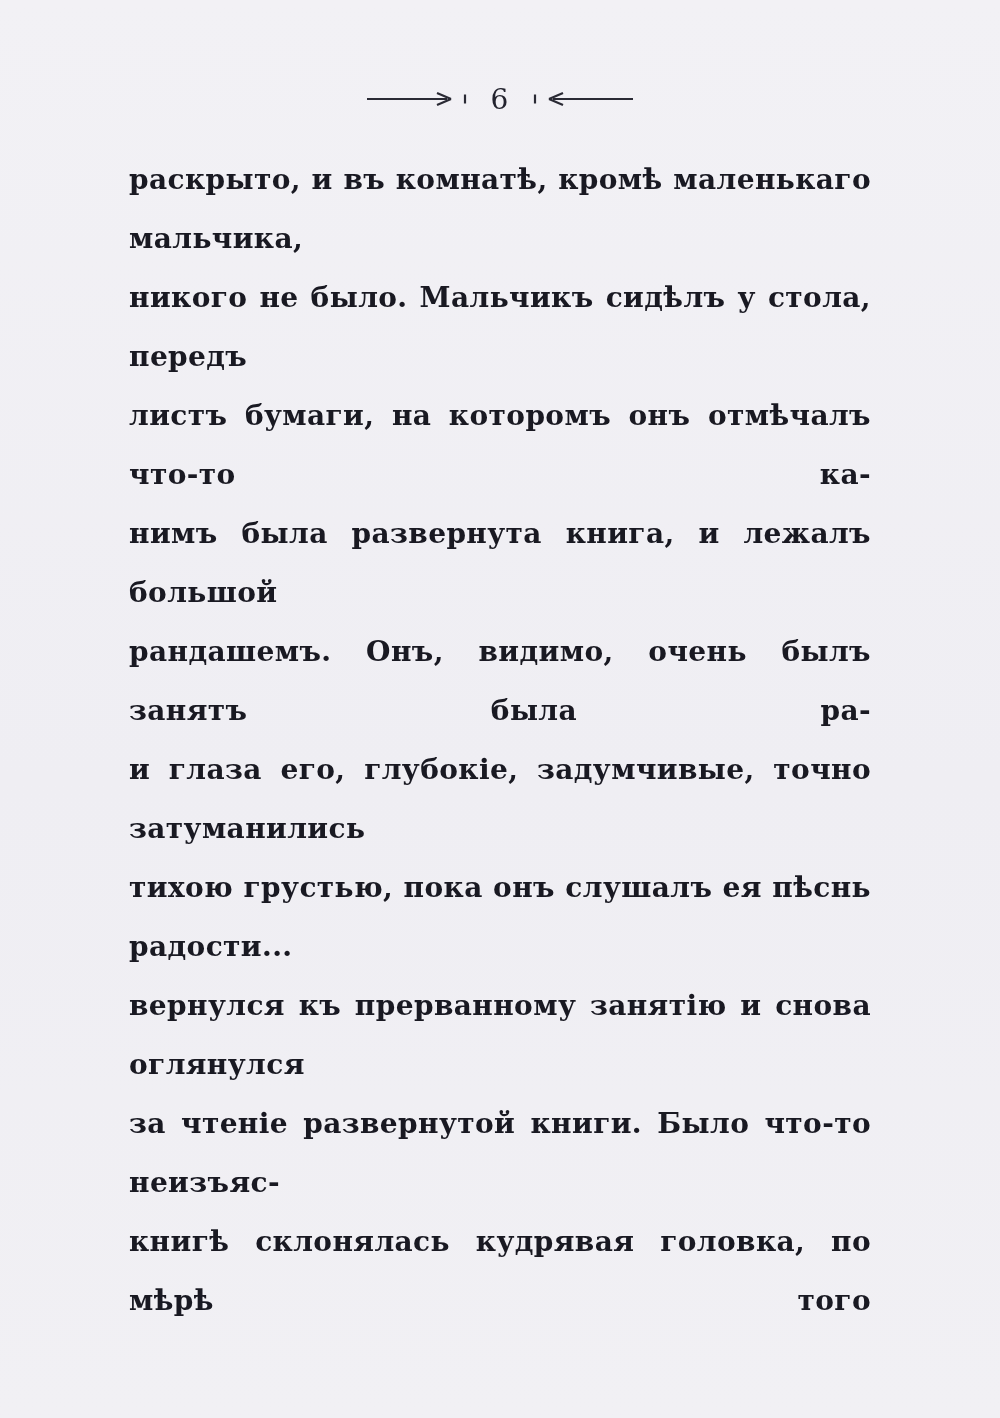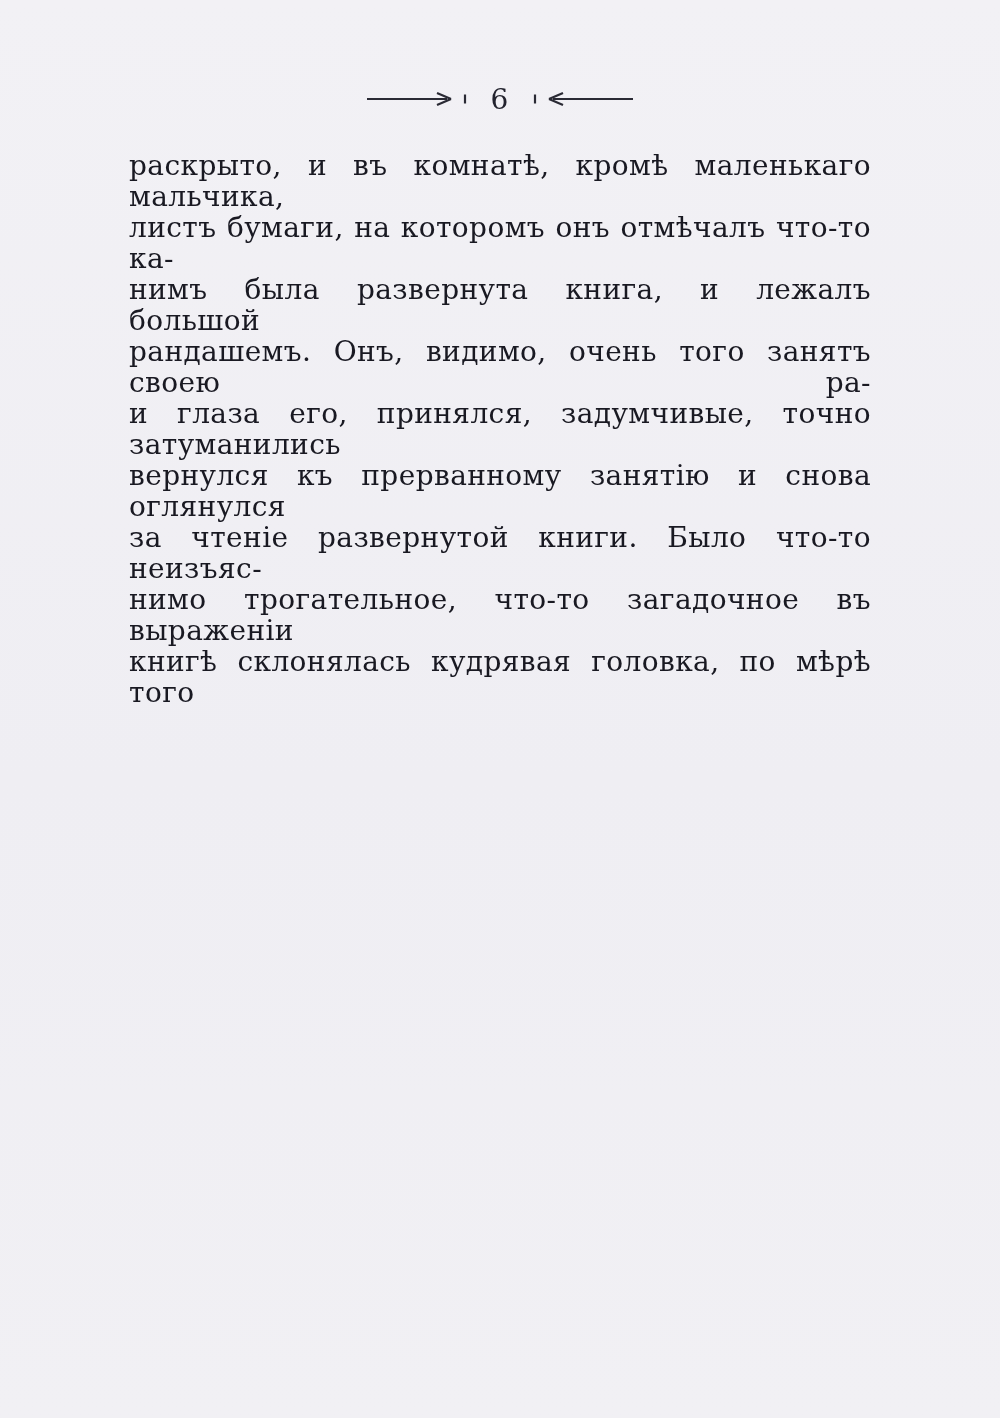--- a/index.html
+++ b/index.html
@@ -36,27 +36,27 @@
     }
     .ornament svg {
       display: block;
     }
     .text-block {
       width: 742px;
       margin: 34px auto 0 auto;
     }
     .line {
       font-size: 28px;
-      line-height: 31px;
+      line-height: 59px;
       letter-spacing: 0.4px;
       text-align: justify;
       text-align-last: justify;
       -moz-text-align-last: justify;
       color: #191922;
-      font-weight: 400;
+      font-weight: 700;
     }
   </style>
 </head>
 <body>
 
 <div class="page">
 
   <div class="page-header">
     <span class="ornament">
       <svg width="112" height="18" viewBox="0 0 112 18">
@@ -72,24 +72,25 @@
         <line x1="12" y1="4.5" x2="12" y2="13.5" stroke="#2a2a34" stroke-width="2.2"></line>
         <line x1="30" y1="9" x2="110" y2="9" stroke="#2a2a34" stroke-width="2.2"></line>
         <line x1="40" y1="3" x2="26" y2="9" stroke="#2a2a34" stroke-width="2.2"></line>
         <line x1="40" y1="15" x2="26" y2="9" stroke="#2a2a34" stroke-width="2.2"></line>
       </svg>
     </span>
   </div>
 
   <div class="text-block">
     <div class="line">раскрыто, и въ комнатѣ, кромѣ маленькаго мальчика,</div>
+    <div class="line">никого не было. Мальчикъ сидѣлъ у стола, передъ</div>
     <div class="line">листъ бумаги, на которомъ онъ отмѣчалъ что-то ка-</div>
     <div class="line">нимъ была развернута книга, и лежалъ большой</div>
-    <div class="line">рандашемъ. Онъ, видимо, очень того занятъ своею ра-</div>
-    <div class="line">и глаза его, принялся, задумчивые, точно затуманились</div>
+    <div class="line">рандашемъ. Онъ, видимо, очень былъ занятъ была ра-</div>
+    <div class="line">и глаза его, глубокіе, задумчивые, точно затуманились</div>
+    <div class="line">тихою грустью, пока онъ слушалъ ея пѣснь радости...</div>
     <div class="line">вернулся къ прерванному занятію и снова оглянулся</div>
     <div class="line">за чтеніе развернутой книги. Было что-то неизъяс-</div>
-    <div class="line">нимо трогательное, что-то загадочное въ выраженіи</div>
     <div class="line">книгѣ склонялась кудрявая головка, по мѣрѣ того</div>
 
   </div>
 
 </div>
 
 </body></html>

